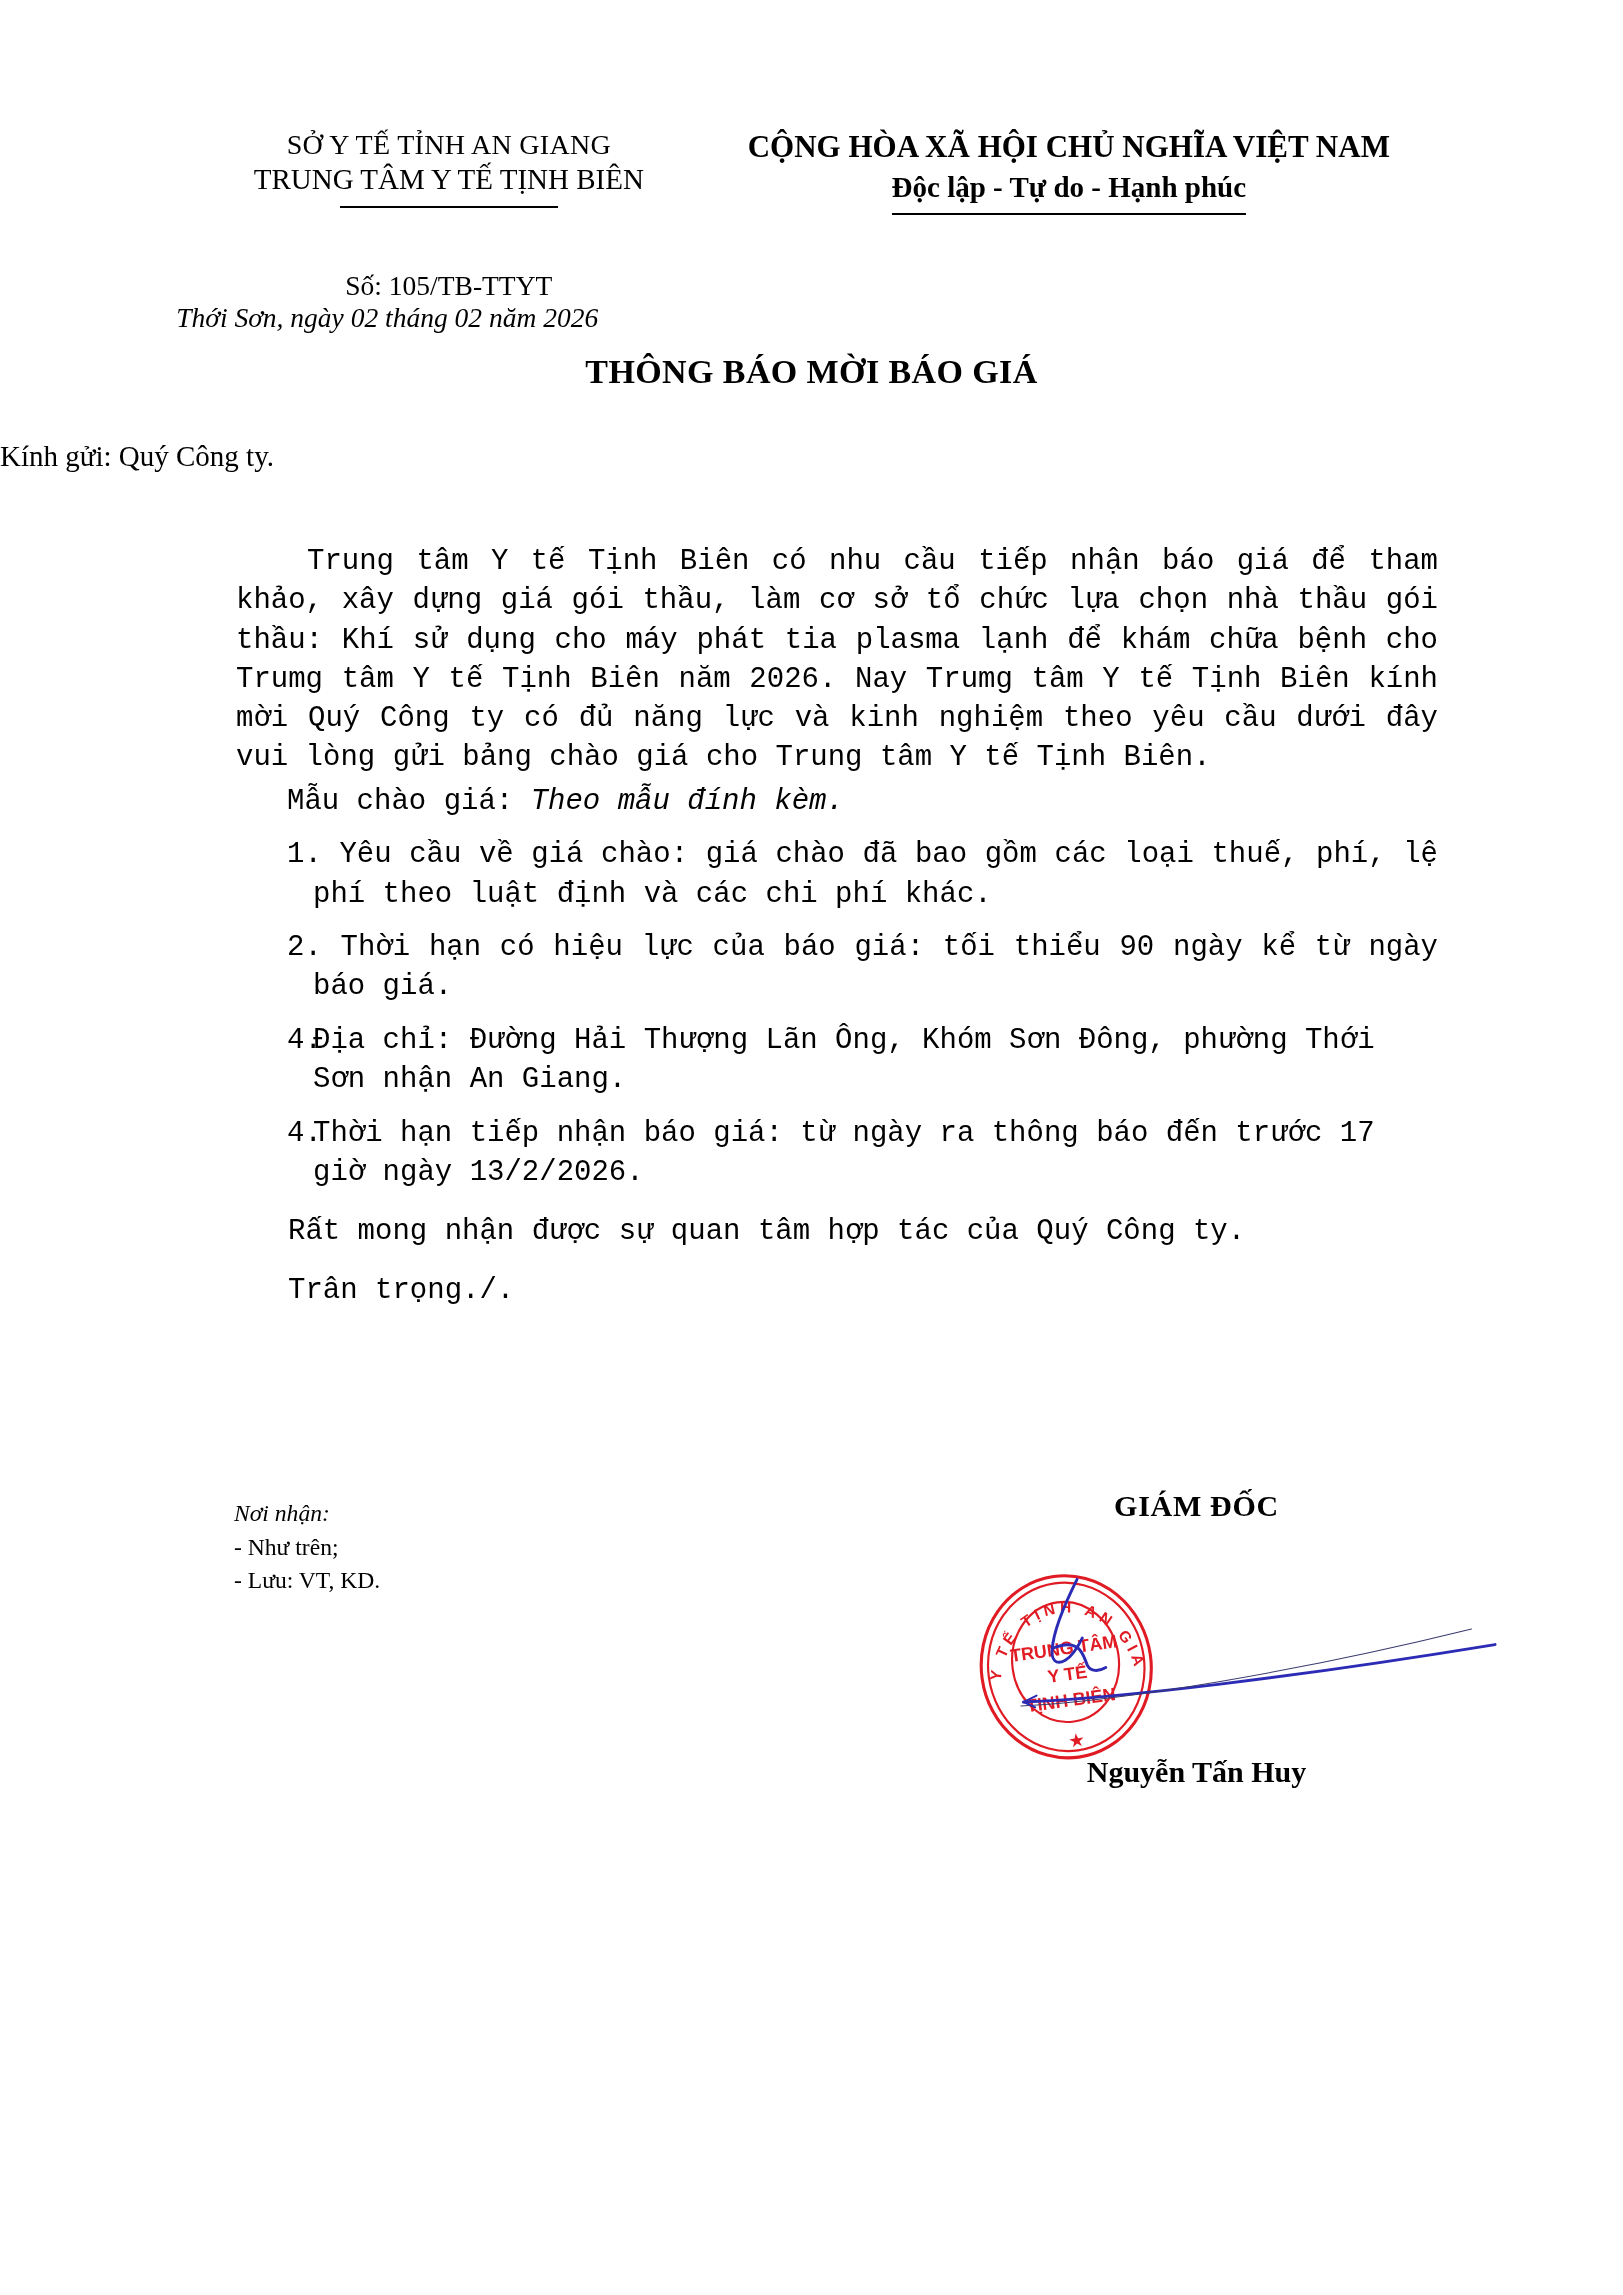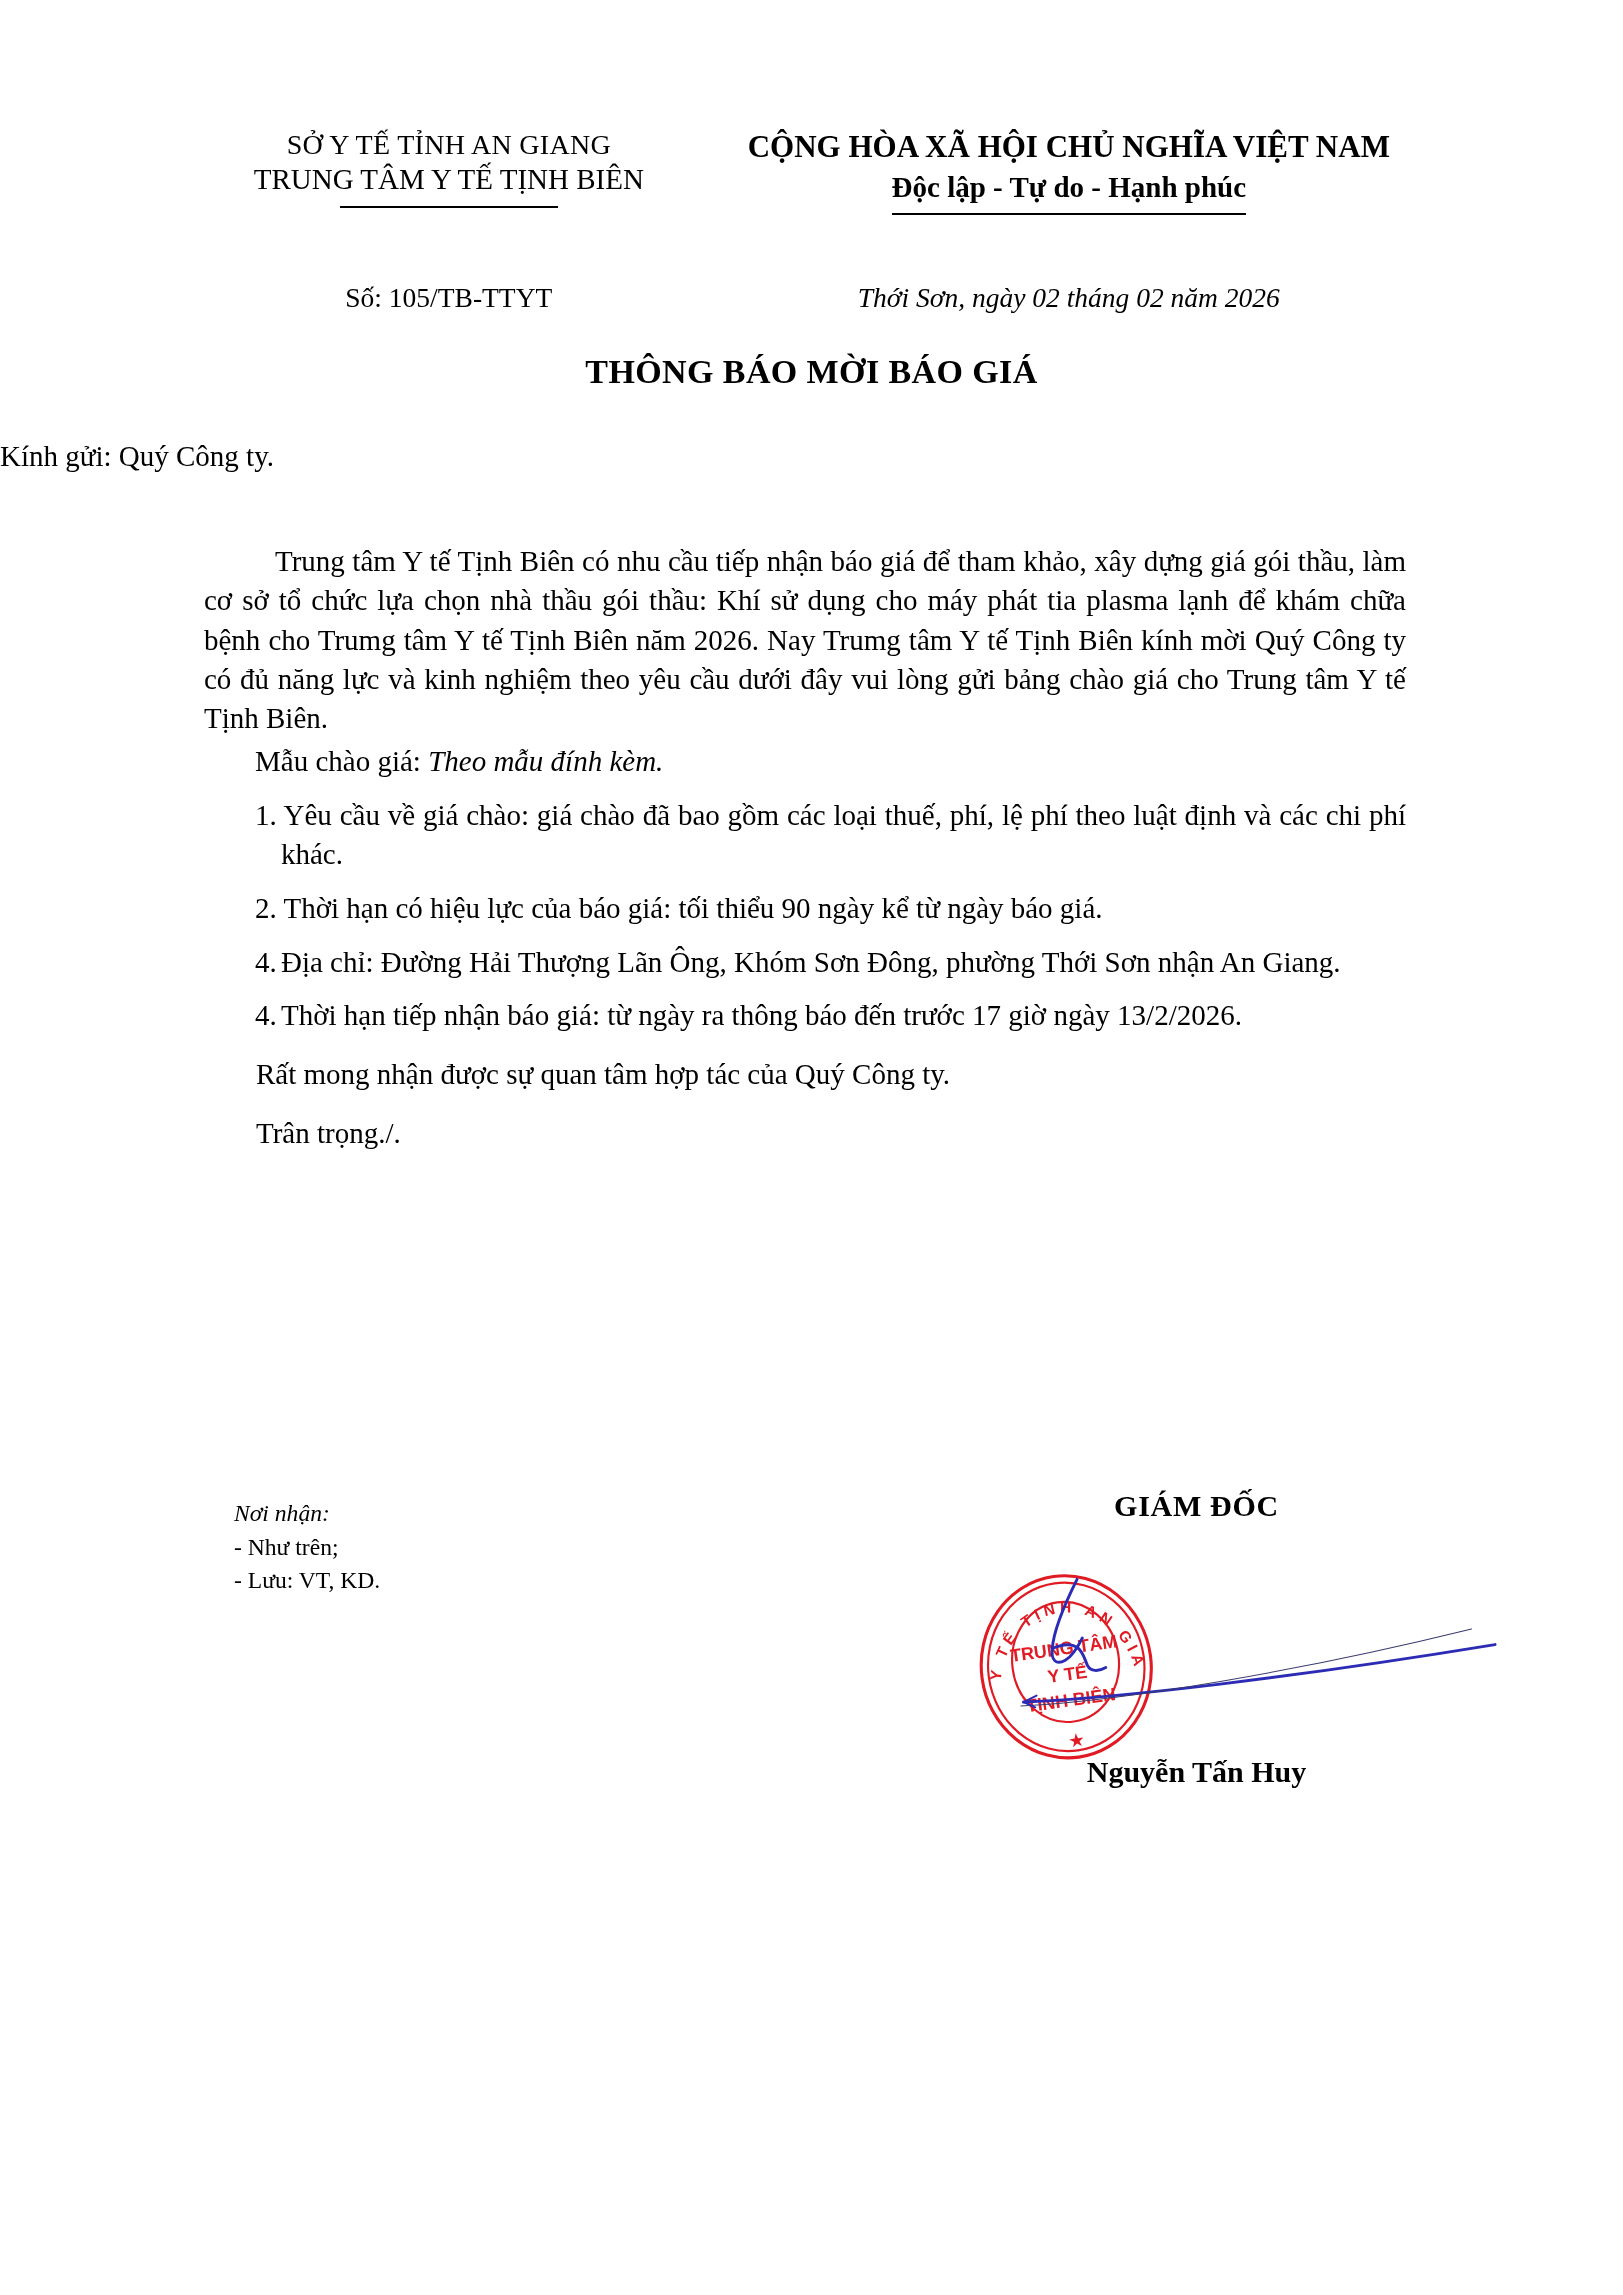--- a/index.html
+++ b/index.html
@@ -82,24 +82,25 @@
     left: 0%;
     width: 100%;
     bottom: -9.2px;
     height: 2px;
     background: #000;
   }
 
   
   .meta-row {
     position: absolute;
-    top: 282px;
+    top: 270px;
     left: 0;
     width: 100%;
     display: flex;
+    flex-direction: column;
   }
   .meta-left {
     width: 42%;
     padding-left: 216px;
     box-sizing: border-box;
     text-align: center;
     font-size: 27.5px;
     white-space: nowrap;
   }
   .meta-right {
@@ -130,22 +131,23 @@
     top: 440px;
     left: 0;
     width: 100%;
     font-size: 29px;
   }
 
   
   .body-wrap {
     position: absolute;
     top: 542px;
-    left: 204px;
+    left: 236px;
     width: 1202px;
+    font-family: Liberation Mono, monospace;
   }
   .para {
     font-size: 29px;
     line-height: 1.355;
     text-align: justify;
     text-justify: inter-word;
     margin: 0 0 0 0;
   }
   .para.indent { text-indent: 71px; }
 

